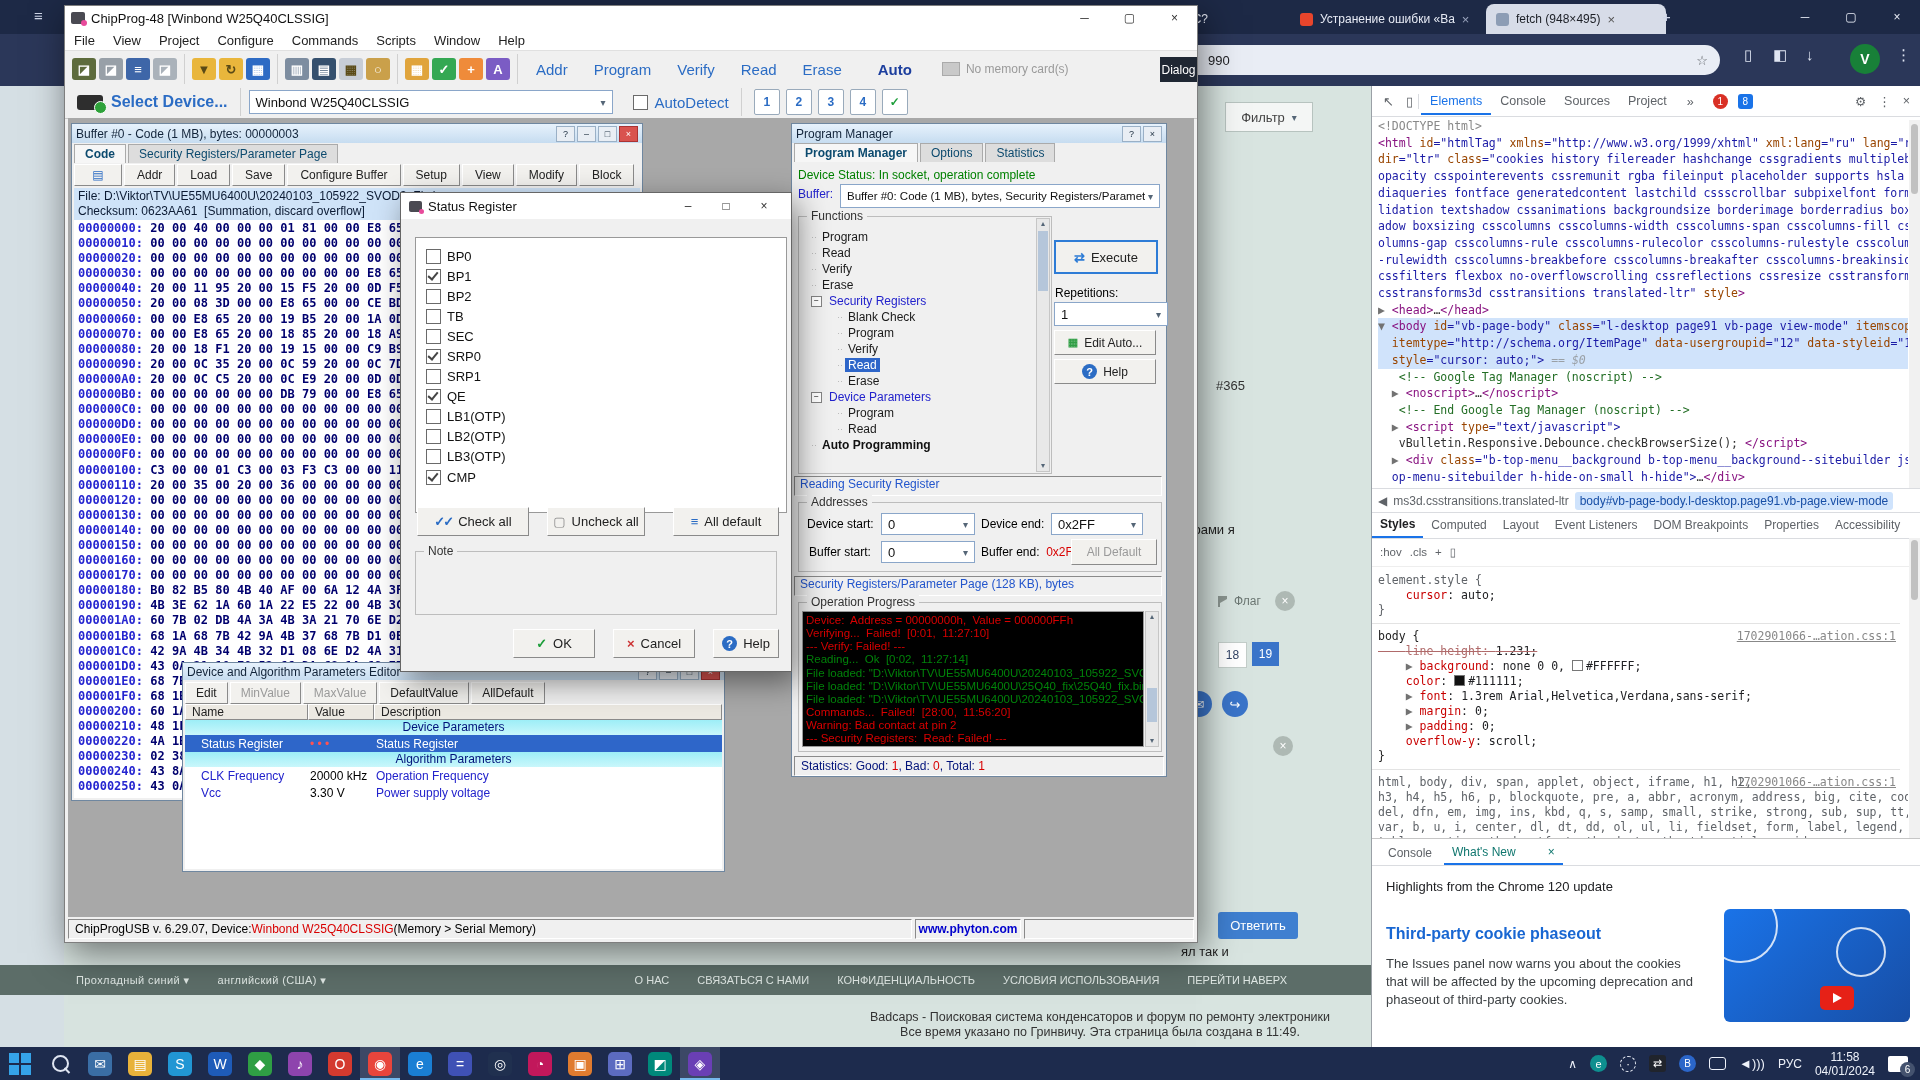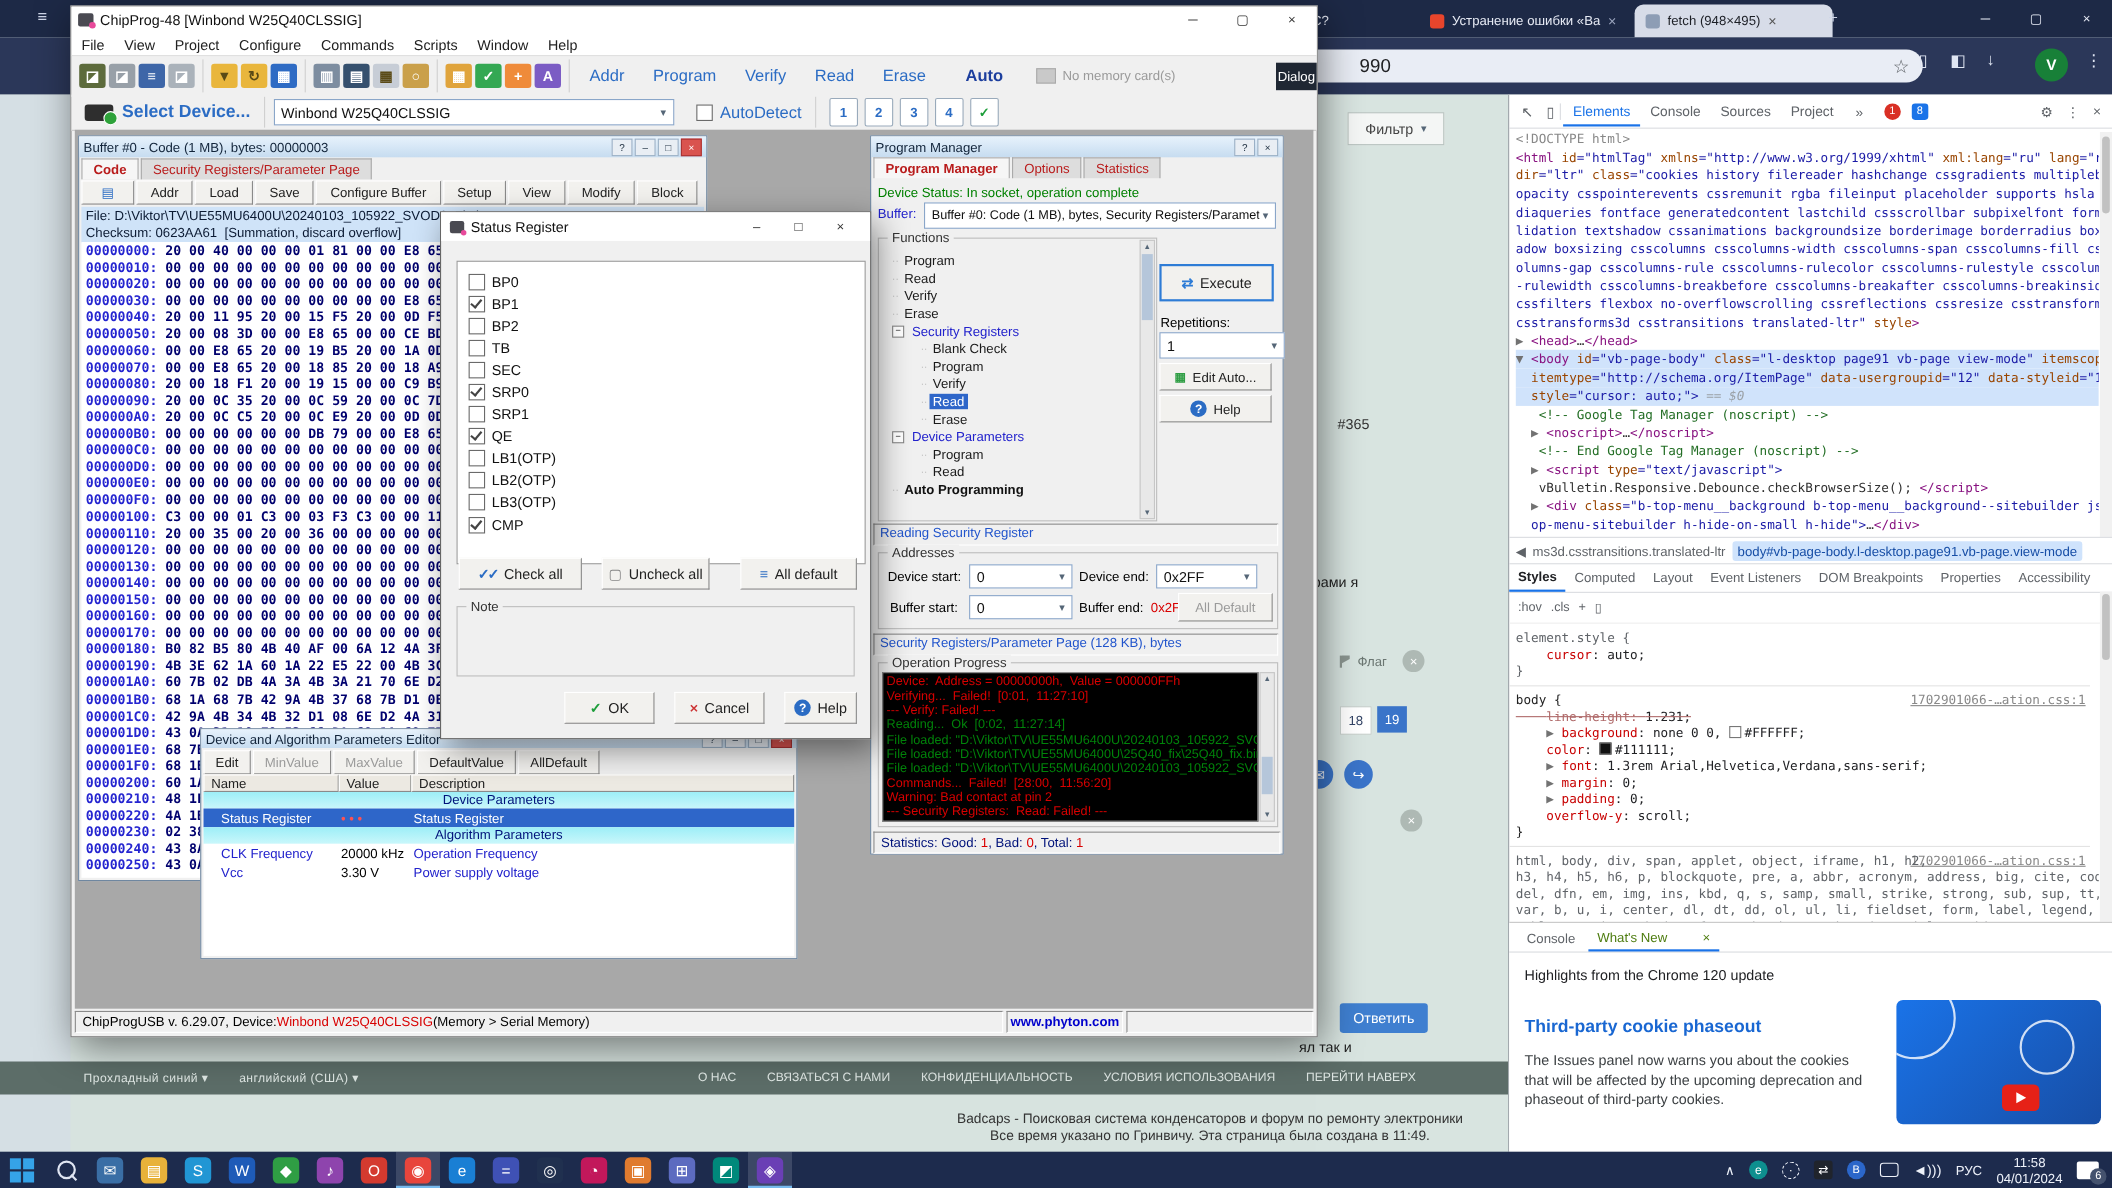--- a/index.html
+++ b/index.html
@@ -10,21 +10,21 @@
   .tabmenu{position:absolute;left:34px;top:7px;color:#cfd6e8;font-size:15px;}
   .tab{position:absolute;top:4px;height:30px;border-radius:8px 8px 0 0;display:flex;align-items:center;gap:7px;padding:0 10px;font-size:12px;color:#e6eaf4;}
   .tab.active{background:#d7dce8;color:#1c1f26;}
   .tabx{color:#9aa4bd;font-size:13px;}
   .tab.active .tabx{color:#555;}
   .fav{width:13px;height:13px;border-radius:3px;flex:0 0 auto;}
   .winctl{position:absolute;top:0;right:0;display:flex;}
   .winctl span{width:46px;height:33px;display:flex;align-items:center;justify-content:center;color:#e8ecf6;font-size:12px;}
   .btoolbar{position:absolute;left:0;top:34px;width:1920px;height:52px;background:#2b3759;}
   .navarr{position:absolute;top:48px;color:#c9d2e8;font-size:19px;}
-  .omnibox{position:absolute;left:1148px;top:45px;width:600px;height:30px;border-radius:15px;background:#e9edf5;color:#202124;font-size:17px;display:flex;align-items:center;justify-content:flex-end;}
+  .omnibox{position:absolute;left:1120px;top:45px;width:600px;height:30px;border-radius:15px;background:#e9edf5;color:#202124;font-size:13px;display:flex;align-items:center;justify-content:flex-end;}
   .bt-ic{position:absolute;top:46px;color:#dfe5f2;font-size:15px;}
   .avatar{position:absolute;left:1850px;top:44px;width:30px;height:30px;border-radius:50%;background:#188038;color:#fff;font-size:14px;font-weight:bold;display:flex;align-items:center;justify-content:center;}
   
   .page-left{position:absolute;left:0;top:86px;width:64px;height:961px;background:#d5dfe4;}
   .forum-strip{position:absolute;left:1196px;top:86px;width:175px;height:961px;background:#d8e4e0;}
   .fbtn{position:absolute;background:#f4f6f5;border:1px solid #b7c3bf;color:#444;font-size:13px;display:flex;align-items:center;justify-content:center;gap:7px;}
   .footerbar{position:absolute;left:0;top:965px;width:1371px;height:30px;background:#5c6d68;color:#dfe7e4;font-size:11px;display:flex;align-items:center;}
   .footerbar .fl{margin-right:28px;letter-spacing:.4px;}
   .credits{position:absolute;left:860px;top:1010px;width:480px;text-align:center;color:#333;font-size:12.5px;line-height:15px;}
   
@@ -61,21 +61,21 @@
   .wbs{margin-left:auto;display:flex;gap:2px;}
   .wb{width:17px;height:14px;background:#e9eef4;border:1px solid #9ab0c6;font-size:9px;color:#234;display:flex;align-items:center;justify-content:center;}
   .wb.red{background:#d9534f;color:#fff;border-color:#a33;}
   .b3{background:#f2f1ee;border:1px solid;border-color:#fff #8a8a8a #8a8a8a #fff;font-size:12px;color:#222;display:flex;align-items:center;justify-content:center;gap:6px;}
   .b3.dis{color:#9a9a9a;}
   .sunk{border:1px solid;border-color:#8a8a8a #fff #fff #8a8a8a;background:#f0f0f0;}
   .gb{position:absolute;border:1px solid #bdbdbd;}
   .gb>em{position:absolute;top:-8px;left:8px;background:#f0f0f0;font-style:normal;padding:0 4px;font-size:12px;color:#333;}
   
   .buf-tabs{position:absolute;left:2px;top:20px;display:flex;font-size:12px;}
-  .buf-tab{padding:2px 10px;border:1px solid #aaa;border-bottom:none;background:#ddd;color:#b91c1c;margin-right:2px;}
+  .buf-tab{padding:2px 10px;border:1px solid #aaa;border-bottom:none;background:#ddd;color:#0c4a6e;margin-right:2px;}
   .buf-tab.act{background:#f6f6f6;font-weight:bold;}
   .buf-btns{position:absolute;left:2px;top:40px;display:flex;gap:2px;}
   .buf-btns .b3{height:20px;padding:0 12px;}
   .bufinfo{position:absolute;left:2px;top:64px;right:2px;height:31px;background:#cfe3f8;color:#0b1a33;font-size:12px;line-height:15px;padding:1px 4px;white-space:pre;overflow:hidden;}
   .hexbox{position:absolute;left:2px;top:96px;right:2px;bottom:2px;background:#fff;overflow:hidden;padding:1px 0 0 4px;}
   .hexrow{white-space:pre;font-family:"DejaVu Sans Mono",monospace;font-weight:bold;font-size:12px;line-height:15.1px;}
   .haddr{color:#2525d0;}
   .hbytes{color:#00006e;}
   
   .sd{position:absolute;left:400px;top:192px;width:390px;height:478px;background:#f0f0f0;border:1px solid #666;box-shadow:6px 10px 28px rgba(0,0,0,.45);}
@@ -150,21 +150,21 @@
   .pval{color:#202124;}
   .struck{text-decoration:line-through;color:#b06a6a;}
   .struck .pname{color:#b06a6a;}
   .swatch{display:inline-block;width:9px;height:9px;border:1px solid #777;vertical-align:-1px;margin-right:3px;}
   .arr{color:#727272;}
   .rule-div{border-top:1px solid #e3e3e3;margin:5px 0 5px -6px;}
   .gray-sel{color:#5f6368;}
   .drawer{position:absolute;left:0;top:752px;right:0;bottom:0;border-top:1px solid #c6c6c6;background:#fff;}
   .dr-tabs{height:26px;border-bottom:1px solid #dadce0;display:flex;align-items:center;font-size:12px;color:#5f6368;gap:4px;padding:0 8px;}
   .dr-tab{padding:5px 8px 4px;display:flex;gap:7px;align-items:center;}
-  .dr-tab.act{color:#4d7c0f;border-bottom:2px solid #1a73e8;gap:32px;}
+  .dr-tab.act{color:#0f766e;border-bottom:2px solid #1a73e8;gap:32px;}
   .wn-head{position:absolute;left:14px;top:40px;font-size:13px;color:#202124;}
   .wn-title{position:absolute;left:14px;top:86px;font-size:16px;font-weight:bold;color:#1967d2;}
   .wn-body{position:absolute;left:14px;top:116px;width:316px;font-size:13px;line-height:18px;color:#3c4043;}
   .wn-thumb{position:absolute;right:10px;top:70px;width:186px;height:113px;border-radius:6px;background:linear-gradient(135deg,#1a73e8,#174ea6);overflow:hidden;}
   .wn-thumb i{position:absolute;border:2px solid rgba(255,255,255,.8);border-radius:50%;}
   .yt{position:absolute;right:56px;bottom:12px;width:34px;height:24px;background:#e62117;border-radius:5px;display:flex;align-items:center;justify-content:center;}
   .yt::after{content:"";border-left:9px solid #fff;border-top:5px solid transparent;border-bottom:5px solid transparent;}
   .dt-scroll{position:absolute;right:0;width:11px;background:#f1f1f1;}
   .dt-scroll i{position:absolute;left:2px;right:2px;background:#c1c1c1;border-radius:4px;}
   

